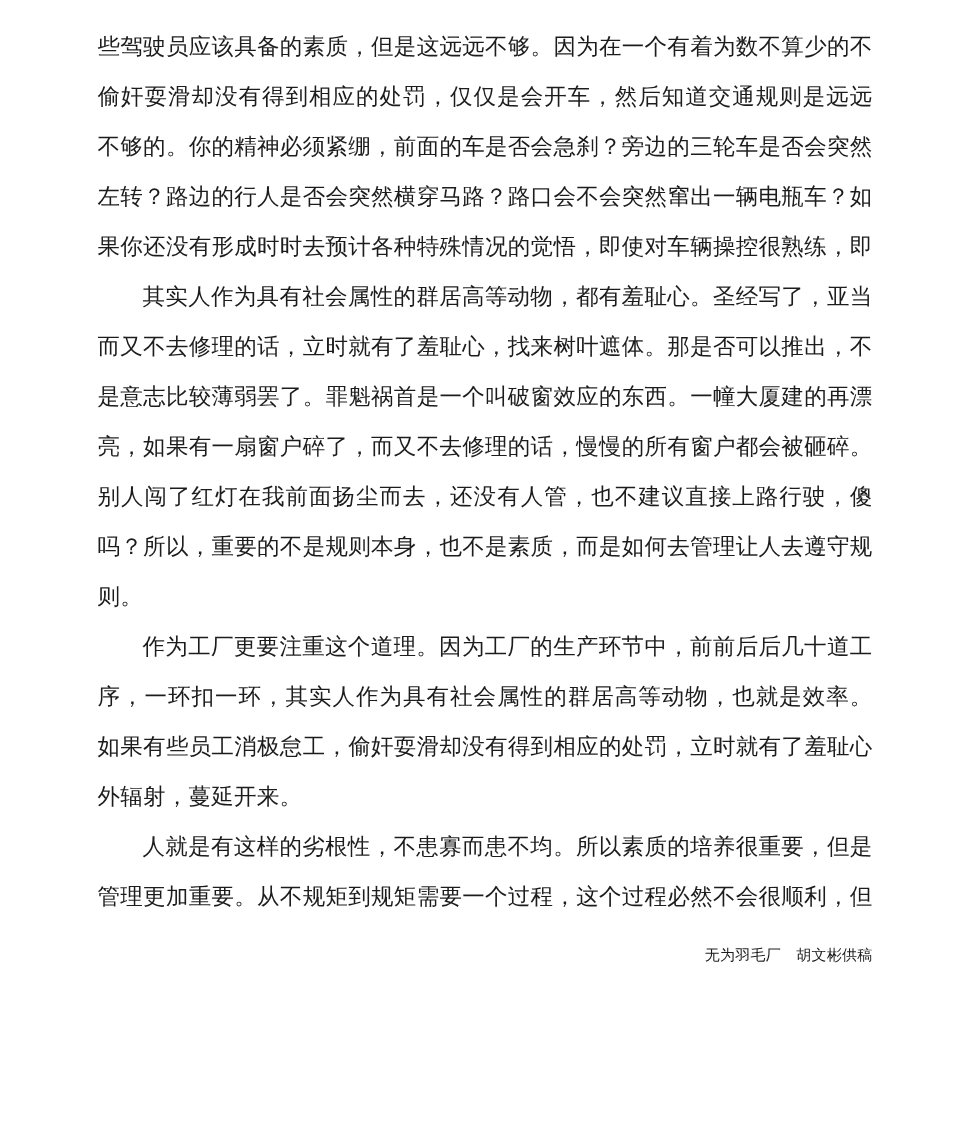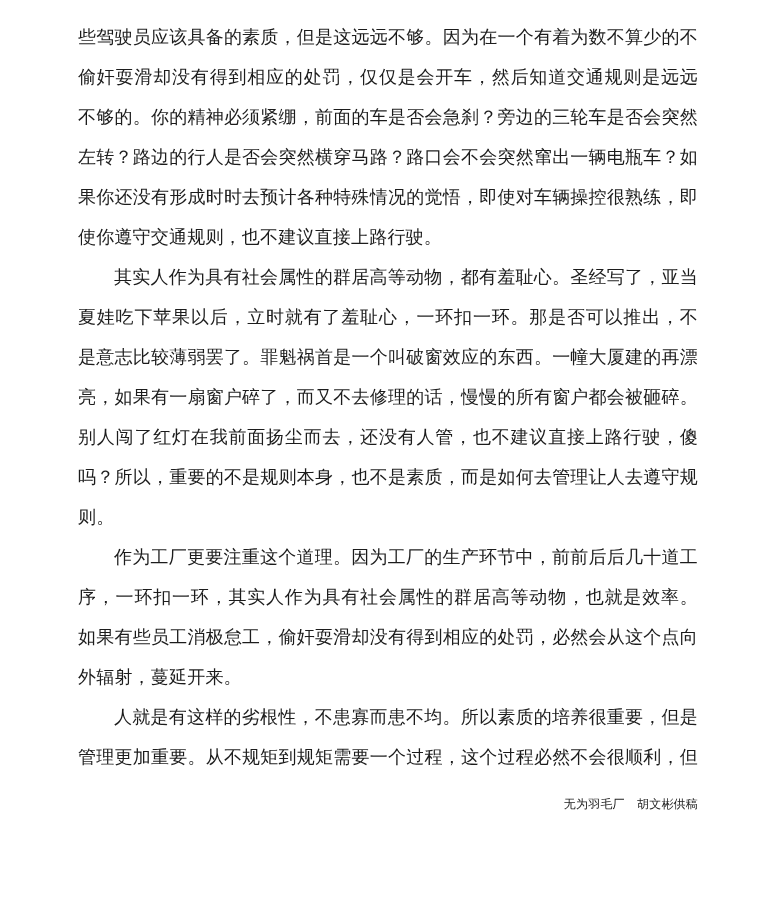--- a/index.html
+++ b/index.html
@@ -54,35 +54,34 @@
 <body>
 
 <div class="page">
   <div class="text-block">
       <div class="paragraph">
         <div class="line">些驾驶员应该具备的素质，但是这远远不够。因为在一个有着为数不算少的不</div>
         <div class="line">偷奸耍滑却没有得到相应的处罚，仅仅是会开车，然后知道交通规则是远远</div>
         <div class="line">不够的。你的精神必须紧绷，前面的车是否会急刹？旁边的三轮车是否会突然</div>
         <div class="line">左转？路边的行人是否会突然横穿马路？路口会不会突然窜出一辆电瓶车？如</div>
         <div class="line">果你还没有形成时时去预计各种特殊情况的觉悟，即使对车辆操控很熟练，即</div>
-        <div class="line line-last">使你遵守交通规则，也不建议直接上路行驶。</div>
       </div>
       <div class="paragraph">
         <div class="line line-indent">其实人作为具有社会属性的群居高等动物，都有羞耻心。圣经写了，亚当</div>
-        <div class="line">夏娃吃下苹果以后，立时就有了羞耻心，一环扣一环。那是否可以推出，不</div>
+        <div class="line">而又不去修理的话，立时就有了羞耻心，找来树叶遮体。那是否可以推出，不</div>
         <div class="line">是意志比较薄弱罢了。罪魁祸首是一个叫破窗效应的东西。一幢大厦建的再漂</div>
         <div class="line">亮，如果有一扇窗户碎了，而又不去修理的话，慢慢的所有窗户都会被砸碎。</div>
         <div class="line">别人闯了红灯在我前面扬尘而去，还没有人管，也不建议直接上路行驶，傻</div>
         <div class="line">吗？所以，重要的不是规则本身，也不是素质，而是如何去管理让人去遵守规</div>
         <div class="line line-last">则。</div>
       </div>
       <div class="paragraph">
         <div class="line line-indent">作为工厂更要注重这个道理。因为工厂的生产环节中，前前后后几十道工</div>
         <div class="line">序，一环扣一环，其实人作为具有社会属性的群居高等动物，也就是效率。</div>
-        <div class="line">如果有些员工消极怠工，偷奸耍滑却没有得到相应的处罚，必然会从这个点向</div>
+        <div class="line">如果有些员工消极怠工，偷奸耍滑却没有得到相应的处罚，立时就有了羞耻心</div>
         <div class="line line-last">外辐射，蔓延开来。</div>
       </div>
       <div class="paragraph">
         <div class="line line-indent">人就是有这样的劣根性，不患寡而患不均。所以素质的培养很重要，但是</div>
         <div class="line">管理更加重要。从不规矩到规矩需要一个过程，这个过程必然不会很顺利，但</div>
       </div>
     </div>
   <div class="byline">无为羽毛厂　胡文彬供稿</div>
 </div>
 

